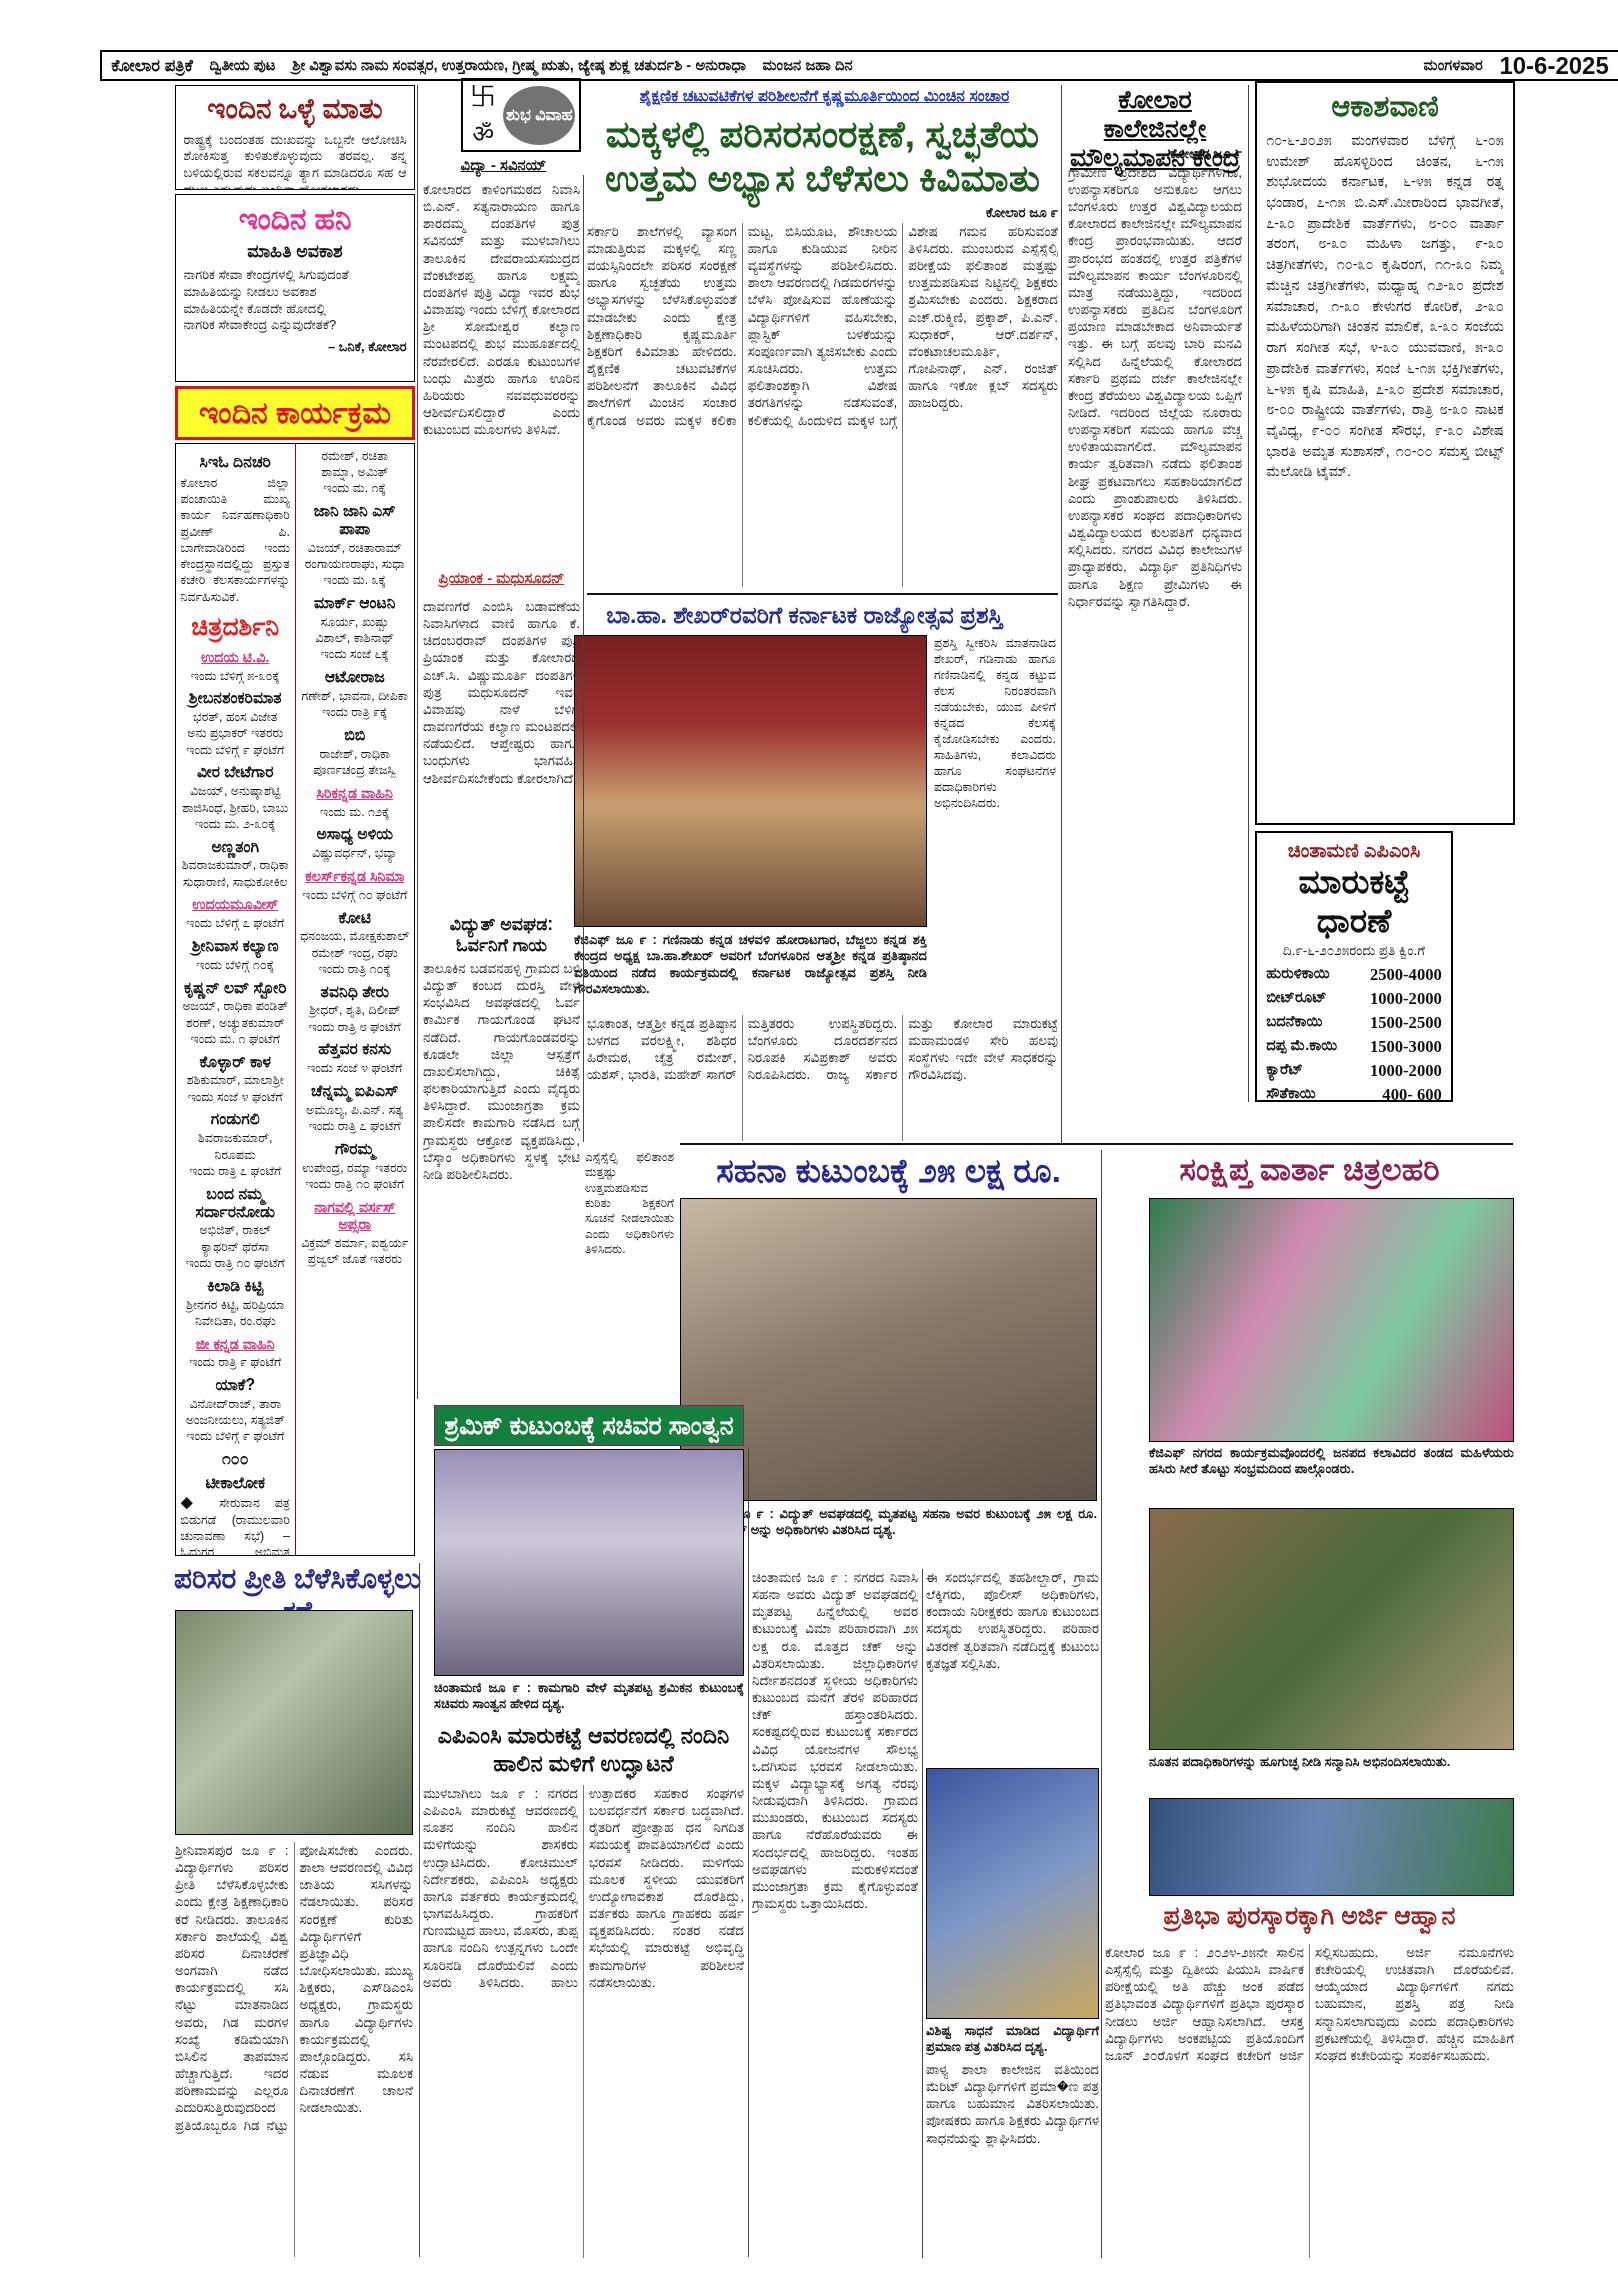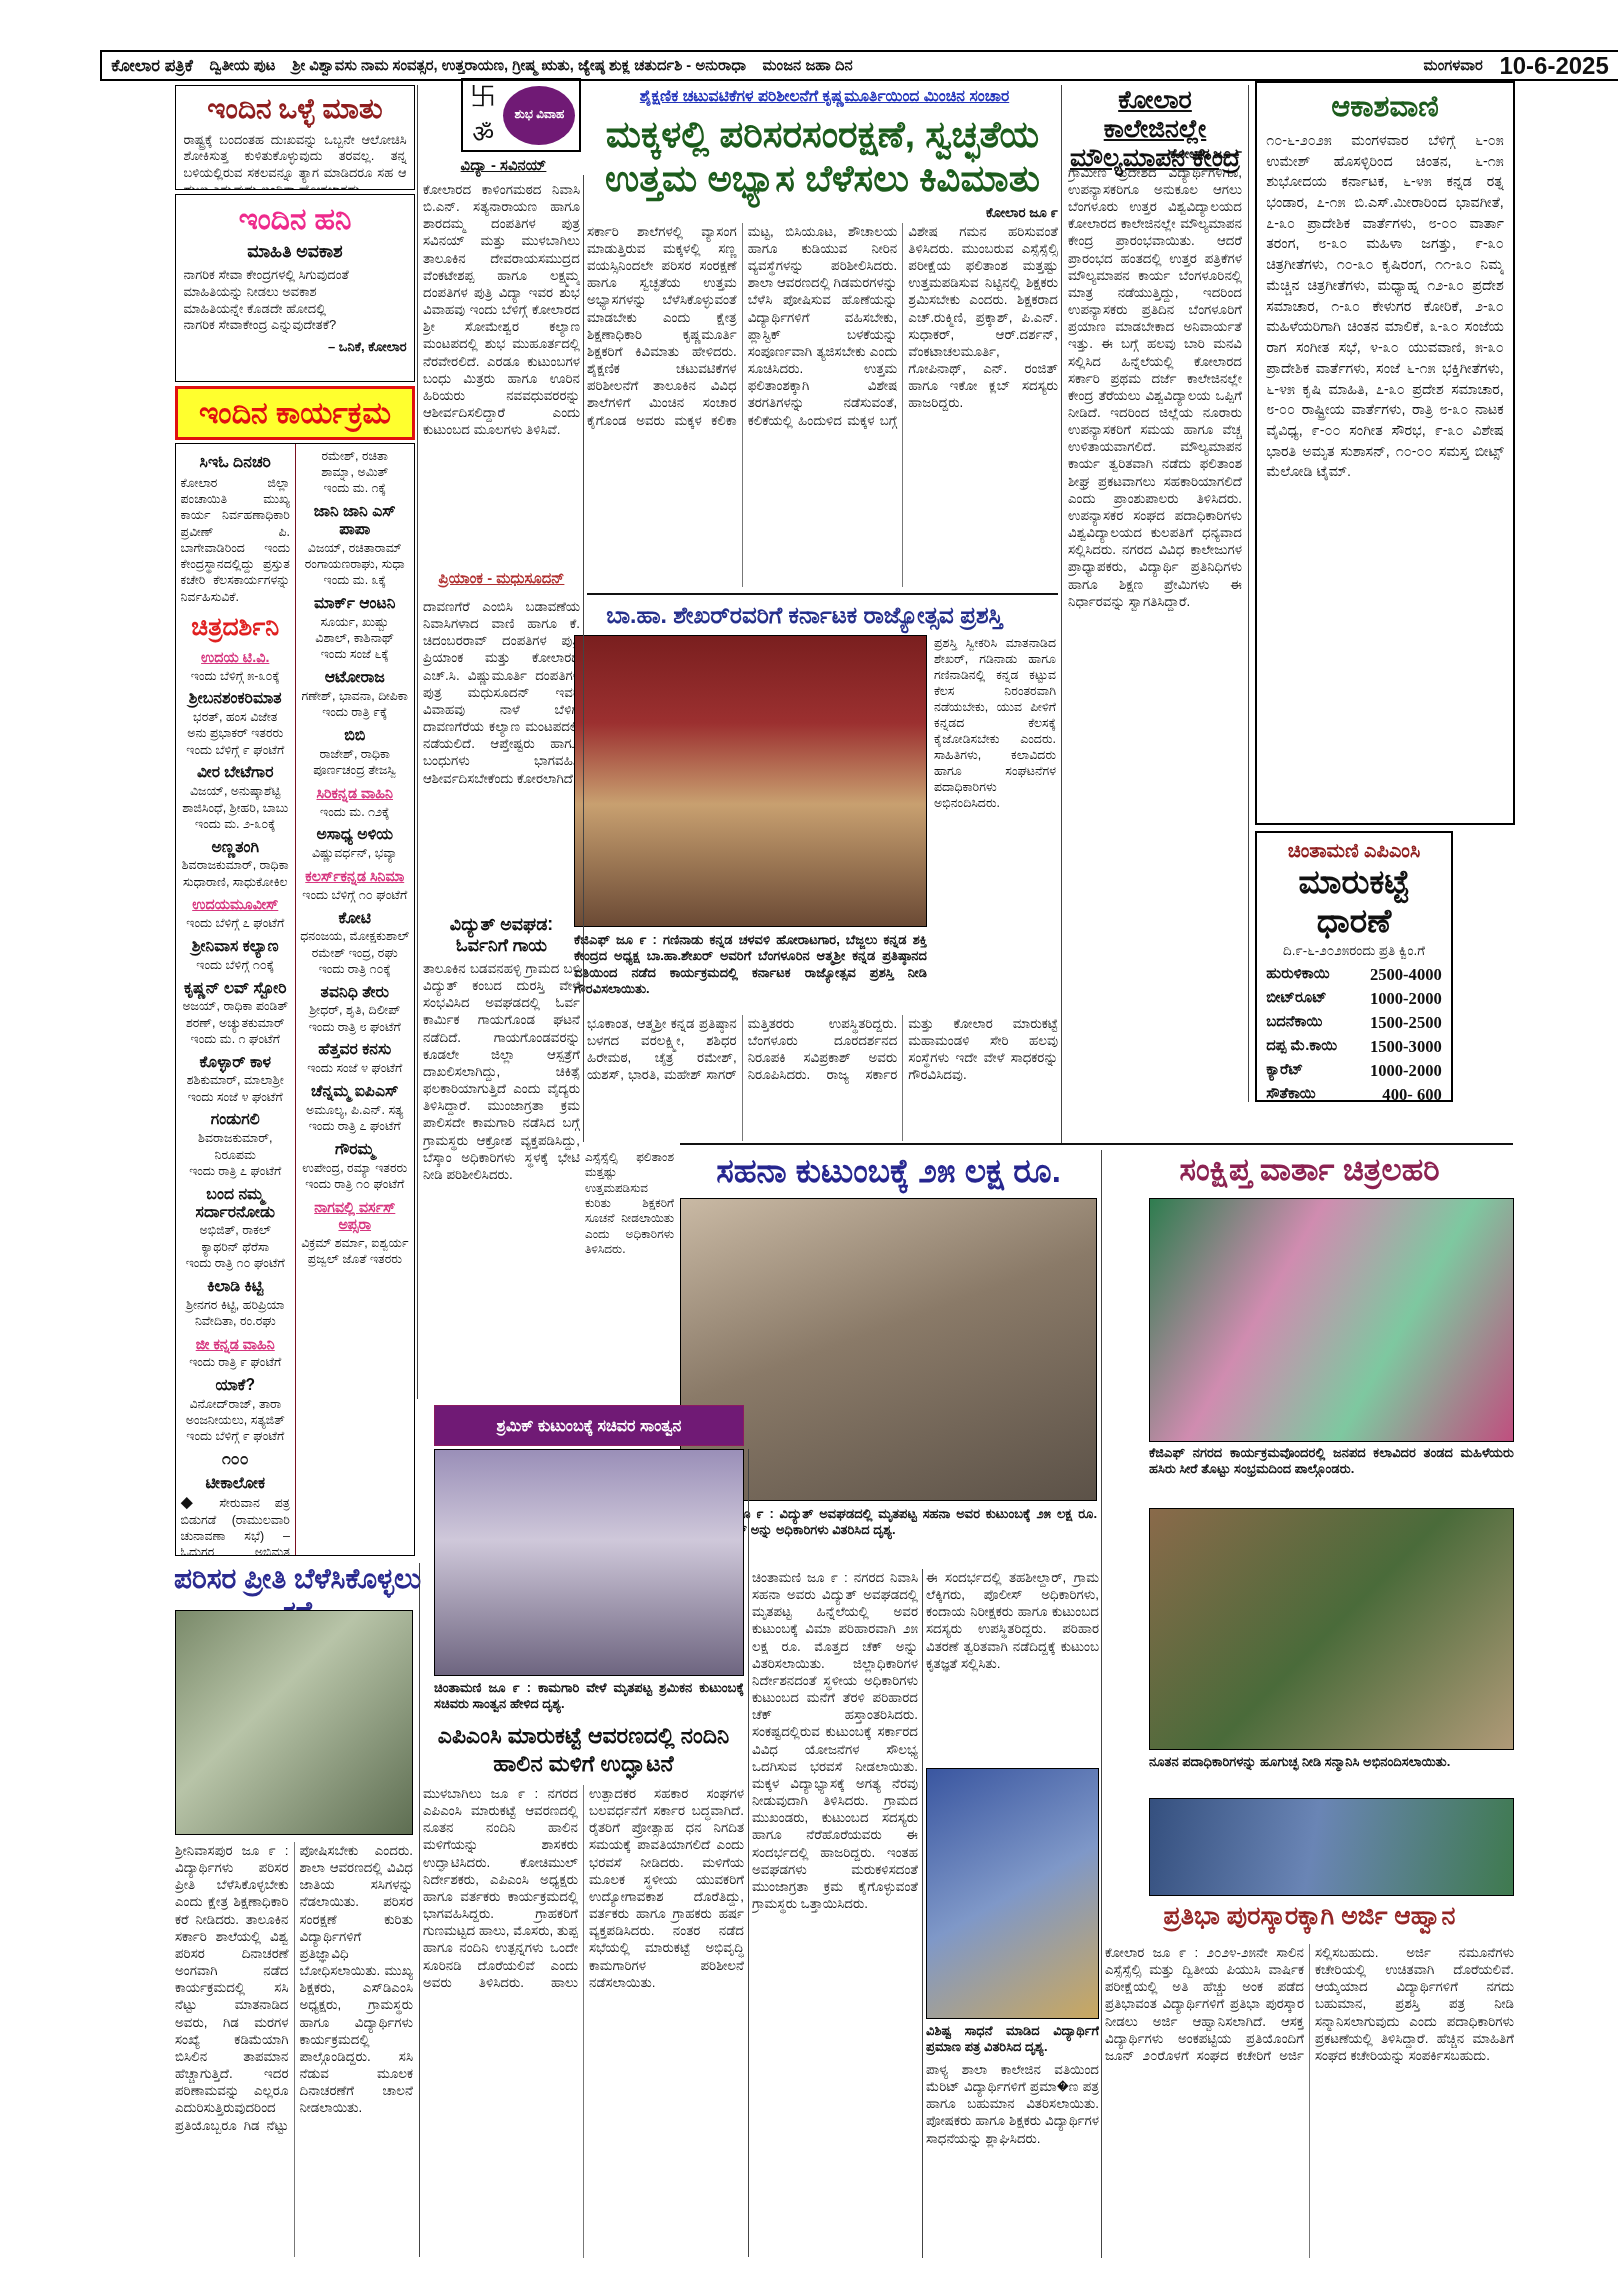--- a/index.html
+++ b/index.html
@@ -39,35 +39,35 @@
   .h-college{font-size:25px;font-weight:bold;text-align:center;line-height:1.15;}
   .h-award{color:#26308c;font-size:23px;font-weight:bold;text-align:center;}
   .h-sahana{color:#26268f;font-size:33px;font-weight:bold;text-align:center;}
   .h-varta{color:#8c2352;font-size:31px;font-weight:bold;text-align:center;}
   .h-nandini{font-size:22px;font-weight:bold;text-align:center;line-height:1.25;}
   .h-parisara{color:#2a2a90;font-size:28px;font-weight:bold;text-align:center;}
   .h-pratibha{color:#942626;font-size:25px;font-weight:bold;text-align:center;}
   .h-elec{font-size:17.5px;font-weight:bold;text-align:center;line-height:1.2;}
   .h-names2{color:#b03030;font-size:14.8px;font-weight:bold;text-align:center;text-decoration:underline;}
   .dateline{font-weight:bold;font-size:13.4px;text-align:right;margin-bottom:1.8px;}
-  #shramik-banner{background:#701a75;color:#fff;font-size:16px;font-weight:bold;display:flex;align-items:center;justify-content:center;border:0.9px solid #8c1b60;}
+  #shramik-banner{background:#15803d;color:#fff;font-size:25px;font-weight:bold;display:flex;align-items:center;justify-content:center;border:0.9px solid #8c1b60;}
   
   #akash-box{border:2.8px solid #000;padding:7.4px 9.2px;overflow:hidden;}
   .akash-title{color:#1d5c1d;font-size:29px;font-weight:bold;text-align:center;margin-bottom:5.5px;}
   #market-box{border:2.8px solid #000;padding:5.5px 9.2px;overflow:hidden;}
   .mk-kicker{color:#8f1d1d;font-size:19.4px;font-weight:bold;text-align:center;}
   .mk-title{font-size:33px;font-weight:bold;text-align:center;margin:1.8px 0;}
   .mk-note{font-size:13.4px;text-align:center;margin-bottom:3.7px;}
   .mrow{display:flex;justify-content:space-between;font-size:14.8px;line-height:1.45;}
   .mrow .mi{font-weight:bold;}
   .mrow .mp{font-family:"Liberation Serif",serif;font-weight:bold;font-size:16.6px;}
   
   #wed-box{border:2.8px solid #000;display:flex;align-items:center;padding:3.7px;gap:3.7px;}
   #wed-box .glyphs{width:33px;display:flex;flex-direction:column;align-items:center;justify-content:space-between;height:100%;font-size:24px;line-height:1;}
-  #wed-box .disc{flex:1;height:59px;border-radius:50%;background:#701a75;color:#fff;display:flex;align-items:center;justify-content:center;text-align:center;font-size:12px;font-weight:bold;line-height:1.1;}
+  #wed-box .disc{flex:1;height:59px;border-radius:50%;background:#737373;color:#fff;display:flex;align-items:center;justify-content:center;text-align:center;font-size:16px;font-weight:bold;line-height:1.1;}
   .wed-names{font-size:14.8px;font-weight:bold;text-align:center;text-decoration:underline;}
   .c2{column-count:2;column-gap:11px;column-rule:0.9px solid #777;}
   .c3{column-count:3;column-gap:11px;column-rule:0.9px solid #777;}
   .pre{white-space:pre-line;}
 </style>
 </head>
 <body>
 
 <div id="page">
 

